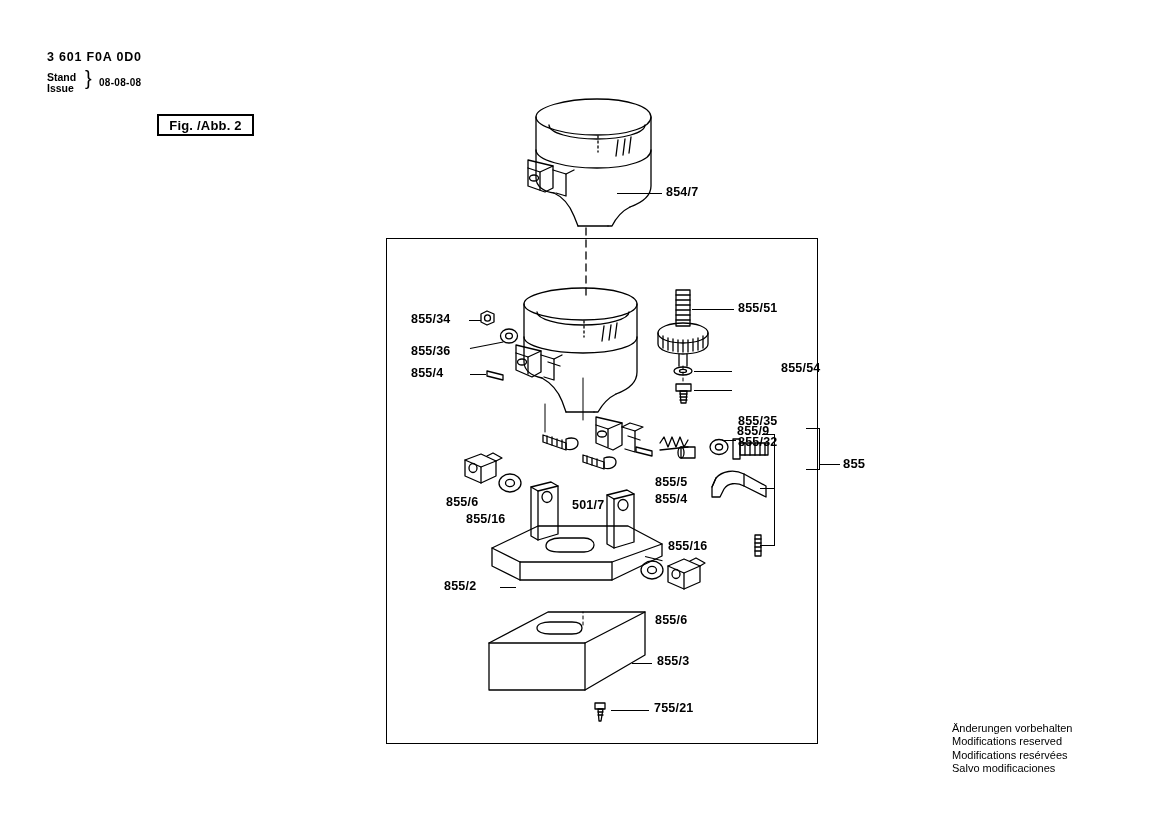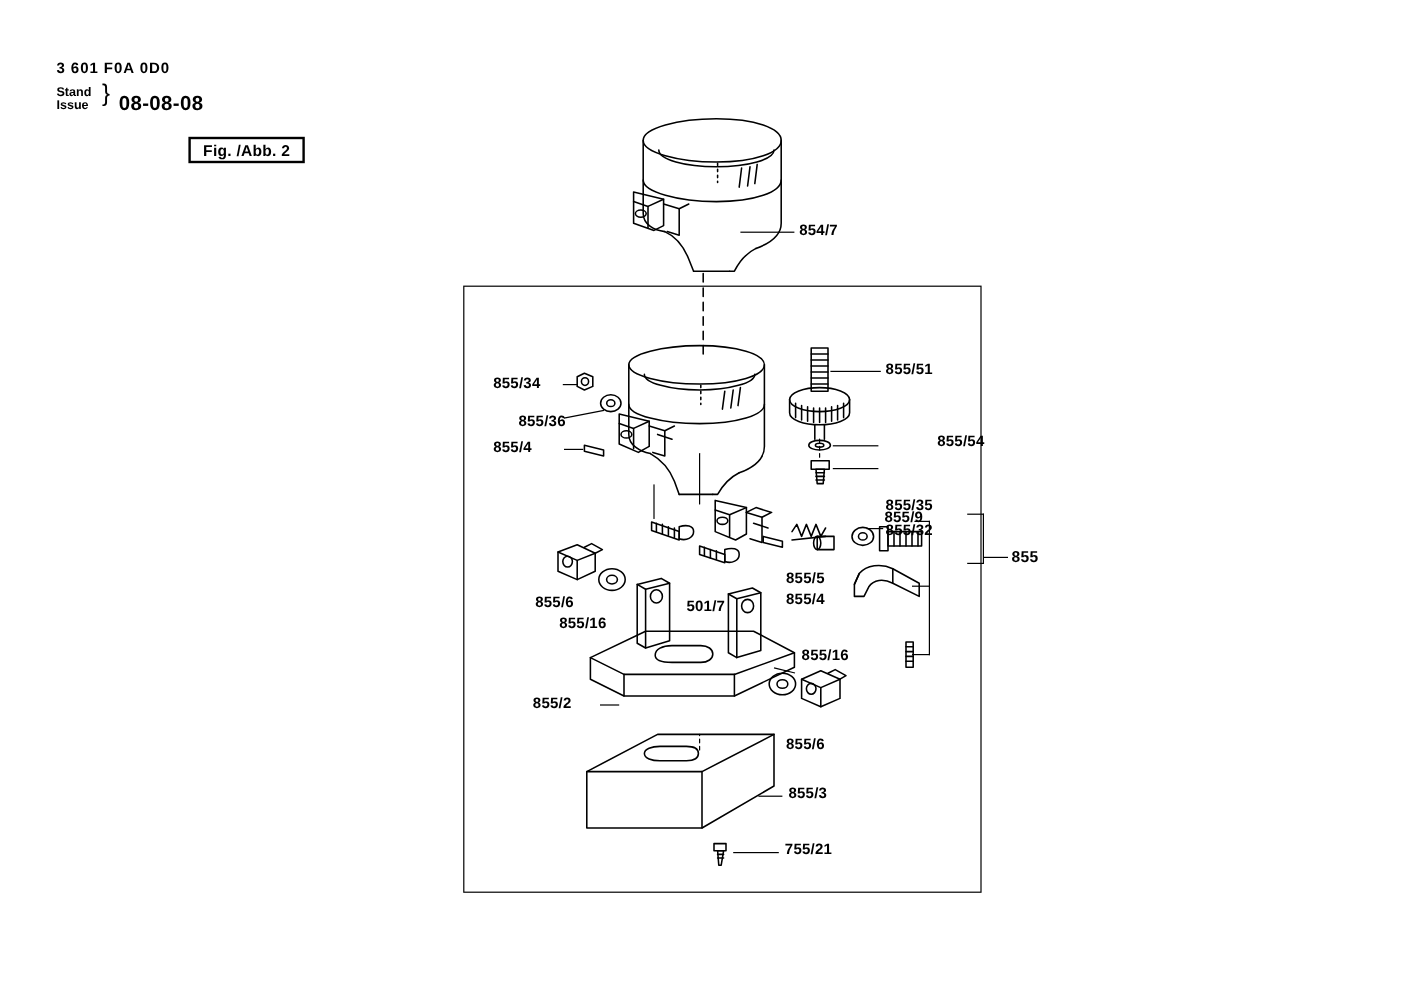--- a/index.html
+++ b/index.html
@@ -43,21 +43,21 @@
     left: 85px;
     top: 68px;
     font-size: 20px;
     line-height: 20px;
     font-weight: normal;
   }
   .hdr-date {
     position: absolute;
     left: 99px;
     top: 77px;
-    font-size: 17px;
+    font-size: 10px;
     font-weight: bold;
     letter-spacing: 0.3px;
     white-space: nowrap;
   }
   .hdr-fig {
     position: absolute;
     left: 157px;
     top: 70px;
     width: 97px;
     height: 22px;
@@ -368,21 +368,21 @@
   <div class="lead" style="left:617px; top:193px; width:45px;"></div>
   <div class="lbl" style="left:666px; top:185px;">854/7</div>
 
   <div class="lead" style="left:692px; top:309px; width:42px;"></div>
   <div class="lbl" style="left:738px; top:301px;">855/51</div>
 
   <div class="lead" style="left:469px; top:320px; width:12px;"></div>
   <div class="lbl" style="left:411px; top:312px;">855/34</div>
 
   <div class="lead" style="left:470px; top:348px; width:34px; transform:rotate(-11deg); transform-origin:left center;"></div>
-  <div class="lbl" style="left:411px; top:344px;margin-left:21px;">855/36</div>
+  <div class="lbl" style="left:411px; top:344px;">855/36</div>
 
   <div class="lead" style="left:470px; top:374px; width:16px;"></div>
   <div class="lbl" style="left:411px; top:366px;">855/4</div>
 
   <div class="lead" style="left:694px; top:371px; width:38px;"></div>
   <div class="lbl" style="left:737px; top:361px;margin-left:44px;">855/54</div>
 
   <div class="lead" style="left:694px; top:390px; width:38px;"></div>
   <div class="lbl" style="left:737px; top:381px;margin-top:43px;">855/9</div>
 
@@ -417,14 +417,20 @@
   <div class="lbl" style="left:444px; top:579px;">855/2</div>
 
   <div class="lbl" style="left:655px; top:613px;">855/6</div>
 
   <div class="lead" style="left:632px; top:663px; width:20px;"></div>
   <div class="lbl" style="left:657px; top:654px;">855/3</div>
 
   <div class="lead" style="left:611px; top:710px; width:38px;"></div>
   <div class="lbl" style="left:654px; top:701px;">755/21</div>
 
+  <div class="footer">
+    <div>Änderungen vorbehalten</div>
+    <div>Modifications reserved</div>
+    <div>Modifications resérvées</div>
+    <div>Salvo modificaciones</div>
+  </div>
 
 </div>
 
 </body></html>

